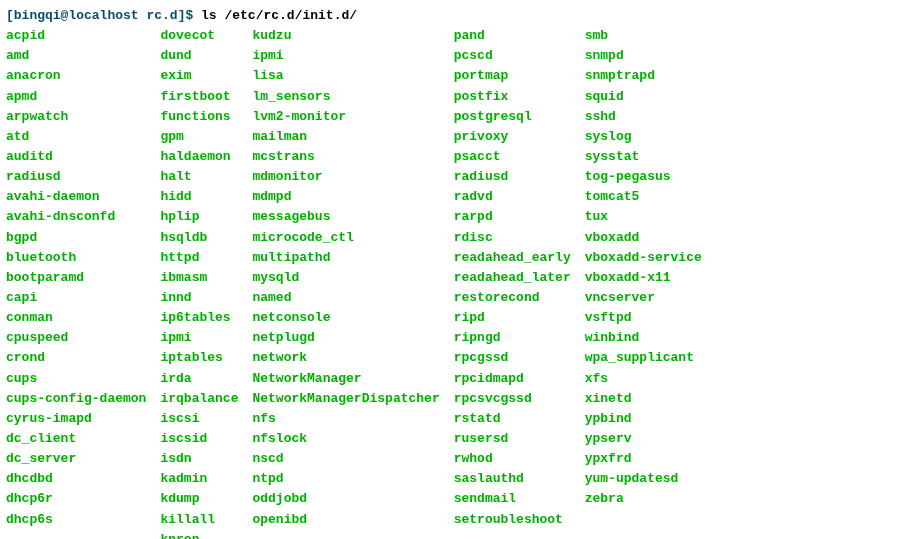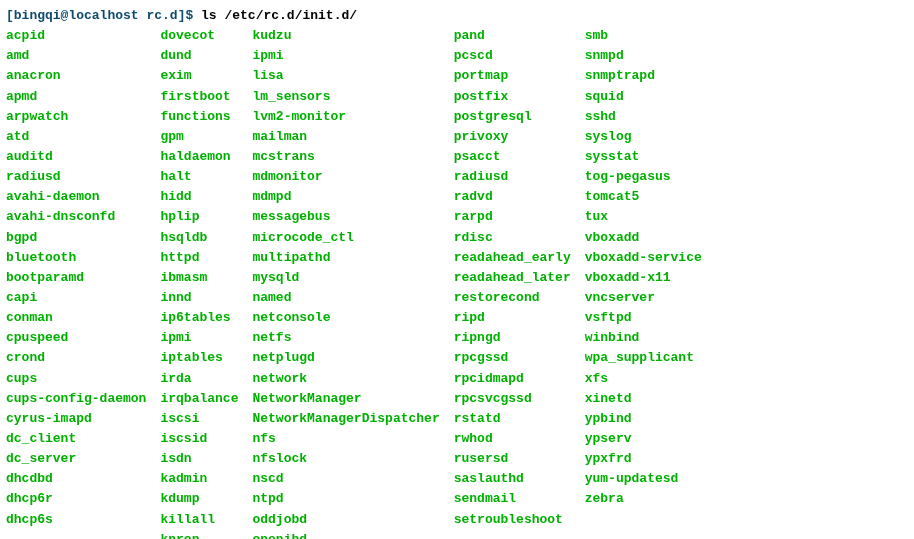--- a/index.html
+++ b/index.html
@@ -109,21 +109,20 @@
         <span class="file">mailman</span>
         <span class="file">mcstrans</span>
         <span class="file">mdmonitor</span>
         <span class="file">mdmpd</span>
         <span class="file">messagebus</span>
         <span class="file">microcode_ctl</span>
         <span class="file">multipathd</span>
         <span class="file">mysqld</span>
         <span class="file">named</span>
         <span class="file">netconsole</span>
-        <span class="file">netfs</span>
         <span class="file">netplugd</span>
         <span class="file">network</span>
         <span class="file">NetworkManager</span>
         <span class="file">NetworkManagerDispatcher</span>
         <span class="file">nfs</span>
         <span class="file">nfslock</span>
         <span class="file">nscd</span>
         <span class="file">ntpd</span>
         <span class="file">oddjobd</span>
         <span class="file">openibd</span>
@@ -142,22 +141,22 @@
         <span class="file">rdisc</span>
         <span class="file">readahead_early</span>
         <span class="file">readahead_later</span>
         <span class="file">restorecond</span>
         <span class="file">ripd</span>
         <span class="file">ripngd</span>
         <span class="file">rpcgssd</span>
         <span class="file">rpcidmapd</span>
         <span class="file">rpcsvcgssd</span>
         <span class="file">rstatd</span>
+        <span class="file">rusersd</span>
         <span class="file">rwhod</span>
-        <span class="file">rusersd</span>
         <span class="file">saslauthd</span>
         <span class="file">sendmail</span>
         <span class="file">setroubleshoot</span>
       </div>
       <div class="col">
         <span class="file">smb</span>
         <span class="file">snmpd</span>
         <span class="file">snmptrapd</span>
         <span class="file">squid</span>
         <span class="file">sshd</span>

